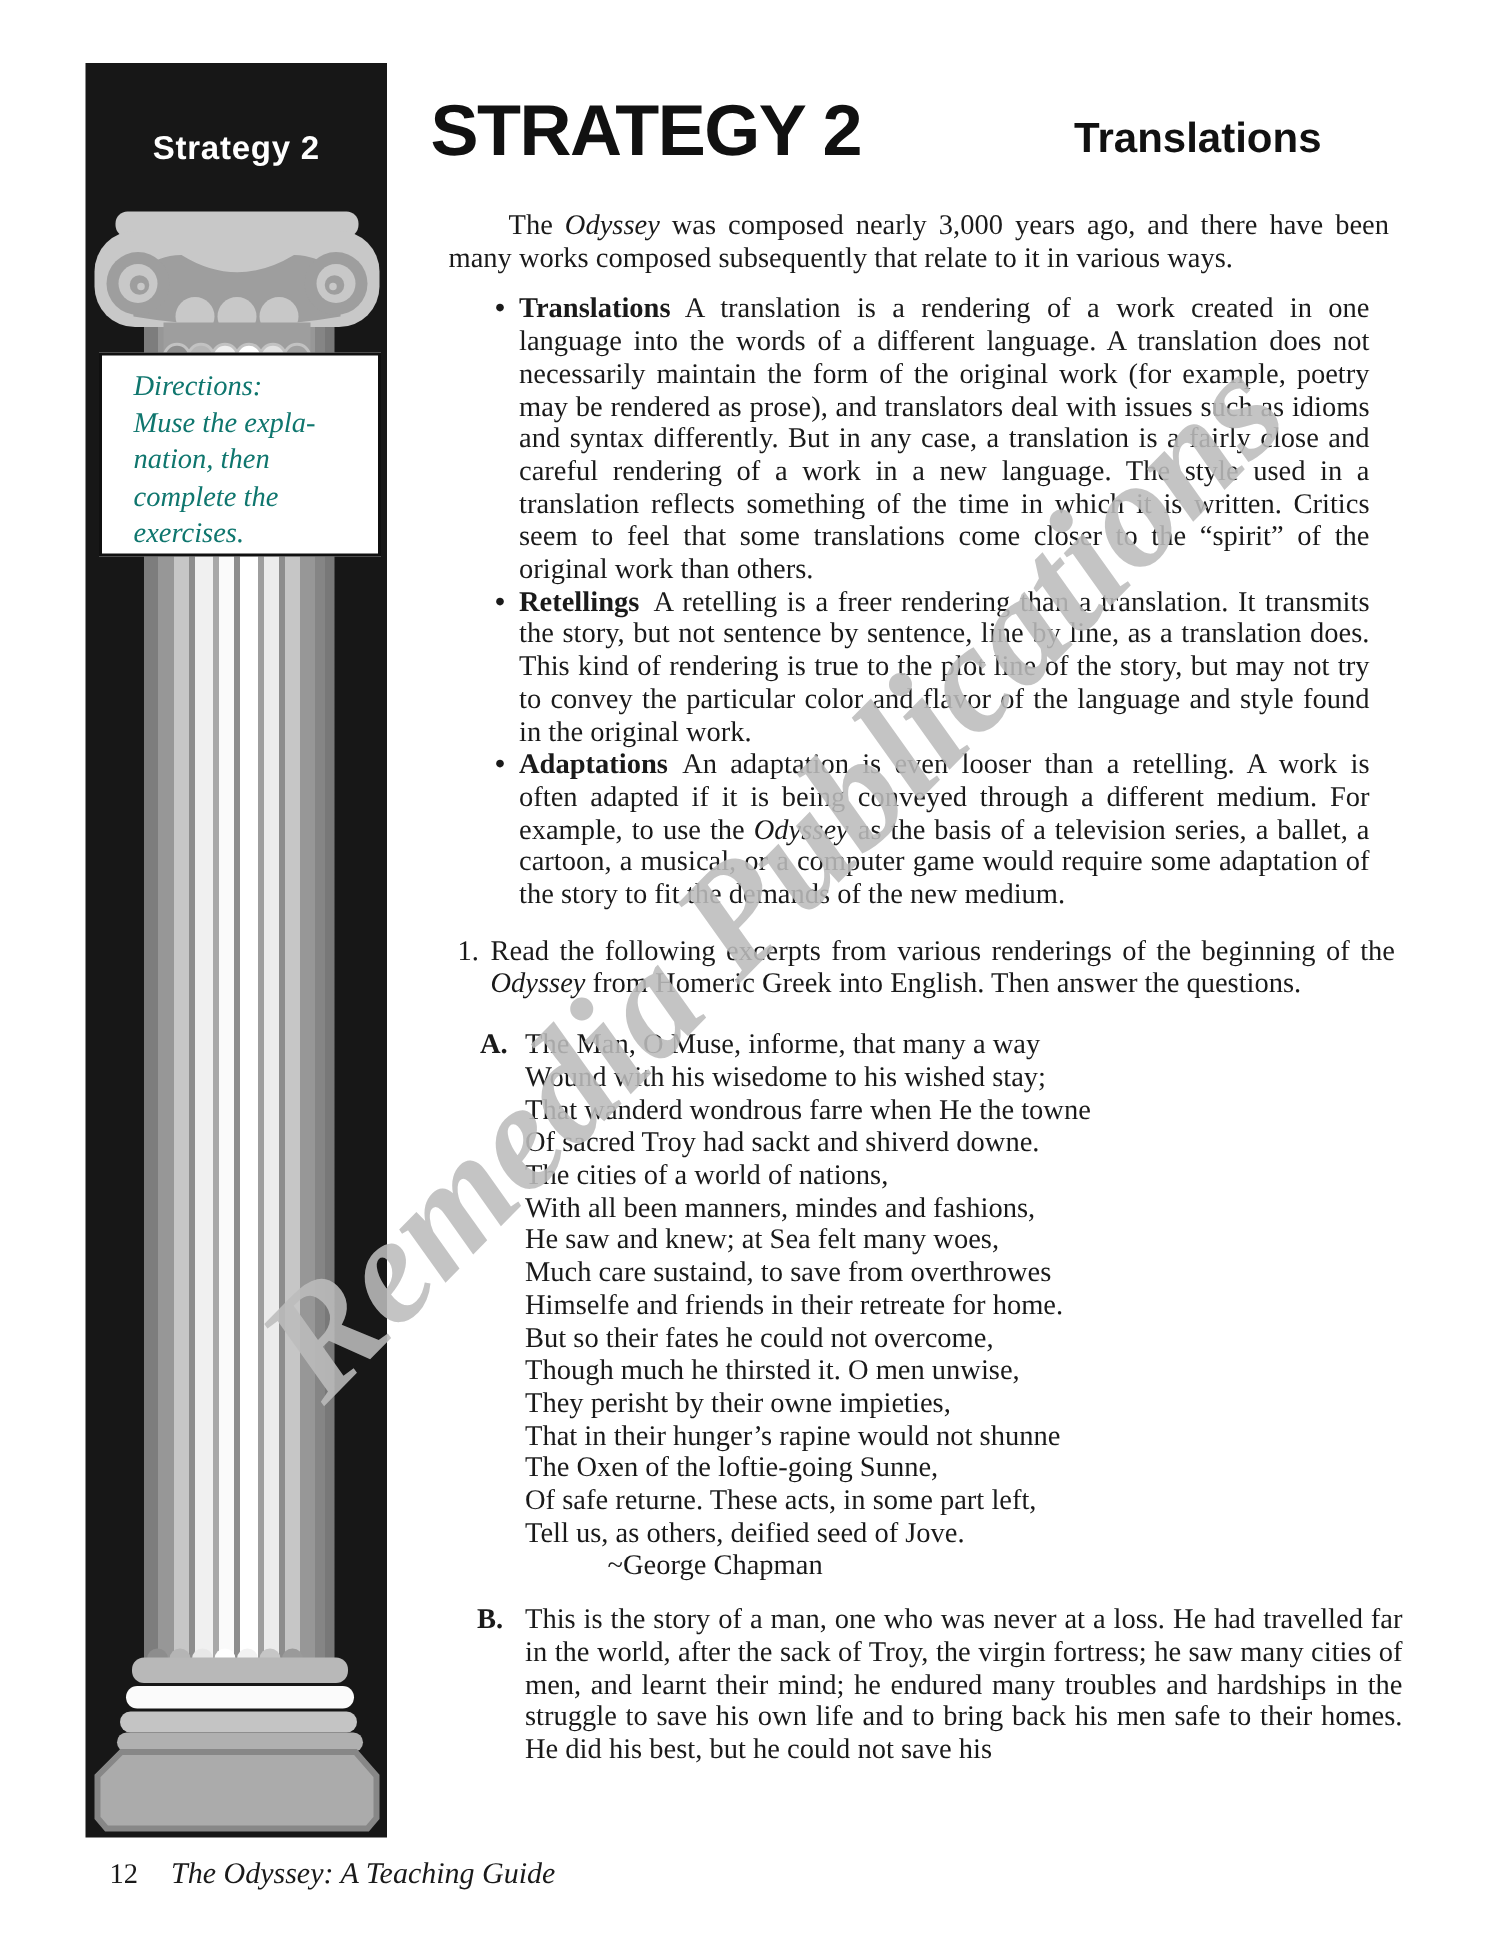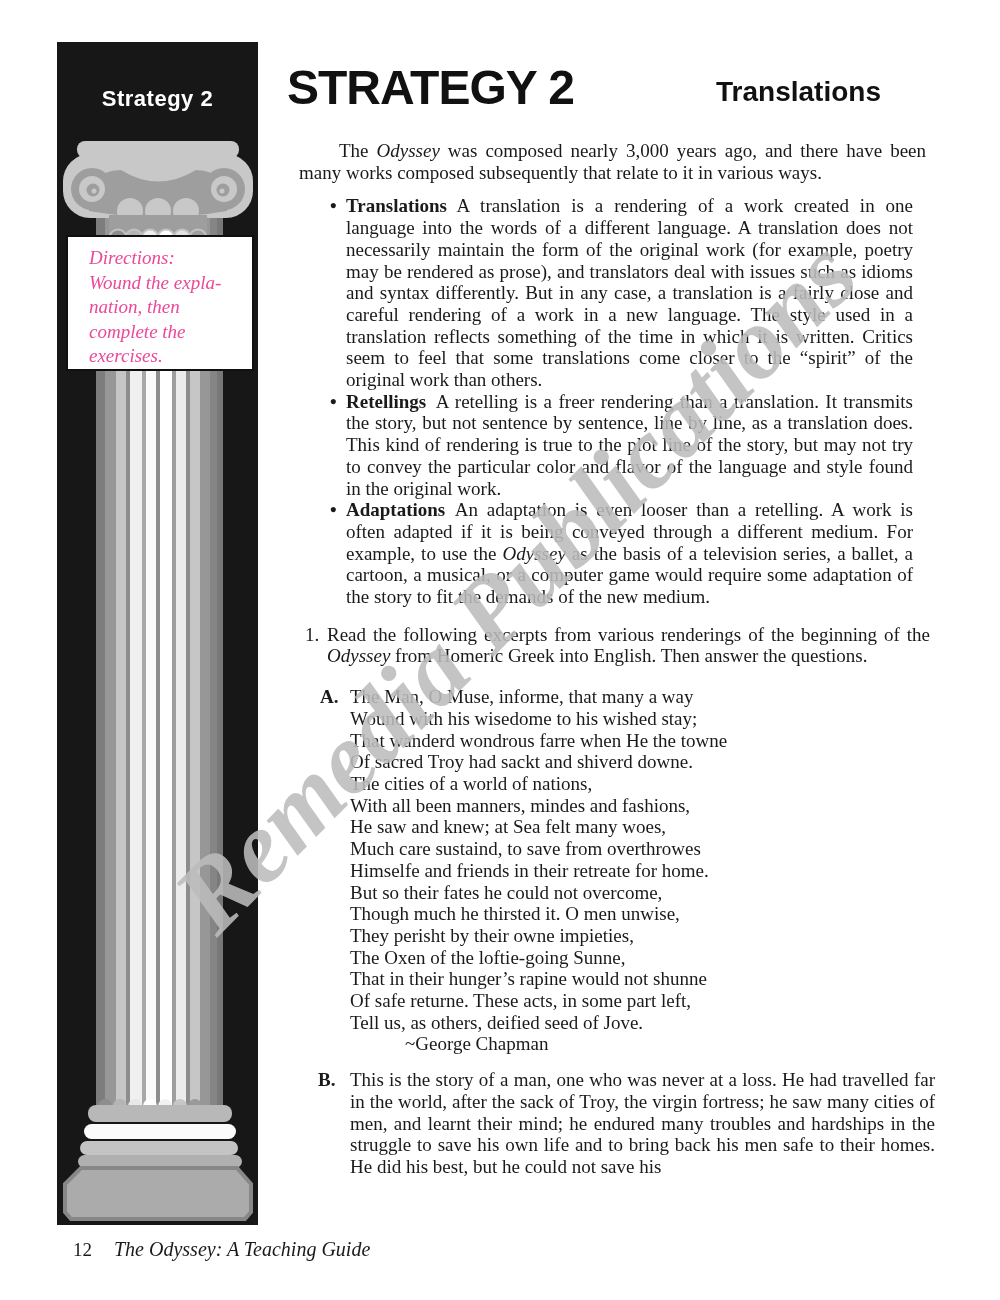--- a/index.html
+++ b/index.html
@@ -42,21 +42,21 @@
       #979797 104px,#979797 114px,
       #858585 114px,#858585 121px,
       #787878 121px,#787878 127px);
   }
   .capital-svg{position:absolute;left:2px;top:95px;}
   .base-svg{position:absolute;left:0px;top:1050px;}
   .directions-box{
     position:absolute;left:9px;top:193px;width:163px;height:115px;
     background:#ffffff;border:2px solid #101010;
     padding:9px 0 8px 21px;
-    font-style:italic;font-size:19px;line-height:24.5px;color:#ec4899;
+    font-style:italic;font-size:19px;line-height:24.5px;color:#0f766e;
     z-index:4;
   }
 
   
   .watermark{
     position:absolute;left:0px;top:527px;width:1030px;
     text-align:center;white-space:nowrap;
     font-family:"Liberation Serif","DejaVu Serif",serif;
     font-weight:bold;font-style:italic;font-size:102px;
     color:rgba(188,188,188,0.88);
@@ -144,21 +144,21 @@
       <rect x="27" y="32" width="152" height="15" rx="7.5" fill="#fbfbfb"></rect>
       <rect x="23" y="49" width="158" height="14" rx="7" fill="#c4c4c4"></rect>
       <rect x="21" y="63" width="164" height="13" rx="6.5" fill="#b0b0b0"></rect>
       <polygon points="24,76 180,76 194,92 194,120 188,127 14,127 8,120 8,92" fill="#ababab" stroke="#878787" stroke-width="4"></polygon>
     </svg>
 
     <div class="strategy-label">Strategy 2</div>
 
     <div class="directions-box">
         <div>Directions:</div>
-        <div>Wound the expla-</div>
+        <div>Muse the expla-</div>
         <div>nation, then</div>
         <div>complete the</div>
         <div>exercises.</div>
       </div>
   </div>
 
   <div class="page-title">STRATEGY 2</div>
   <div class="page-subtitle">Translations</div>
 
   <div class="main">
@@ -190,22 +190,22 @@
           <div>That wanderd wondrous farre when He the towne</div>
           <div>Of sacred Troy had sackt and shiverd downe.</div>
           <div>The cities of a world of nations,</div>
           <div>With all been manners, mindes and fashions,</div>
           <div>He saw and knew; at Sea felt many woes,</div>
           <div>Much care sustaind, to save from overthrowes</div>
           <div>Himselfe and friends in their retreate for home.</div>
           <div>But so their fates he could not overcome,</div>
           <div>Though much he thirsted it.  O men unwise,</div>
           <div>They perisht by their owne impieties,</div>
+          <div>That in their hunger’s rapine would not shunne</div>
           <div>The Oxen of the loftie-going Sunne,</div>
-          <div>That in their hunger’s rapine would not shunne</div>
           <div>Of safe returne.  These acts, in some part left,</div>
           <div>Tell us, as others, deified seed of Jove.</div>
         </div>
       <div class="poem-attribution">~George Chapman</div>
     </div>
 
     <div class="excerpt-b">
       <span class="b-label">B.</span>
       <div class="b-text">This is the story of a man, one who was never at a loss. He had travelled far in the world, after the sack of Troy, the virgin fortress; he saw many cities of men, and learnt their mind; he endured many troubles and hardships in the struggle to save his own life and to bring back his men safe to their homes. He did his best, but he could not save his</div>
     </div>

